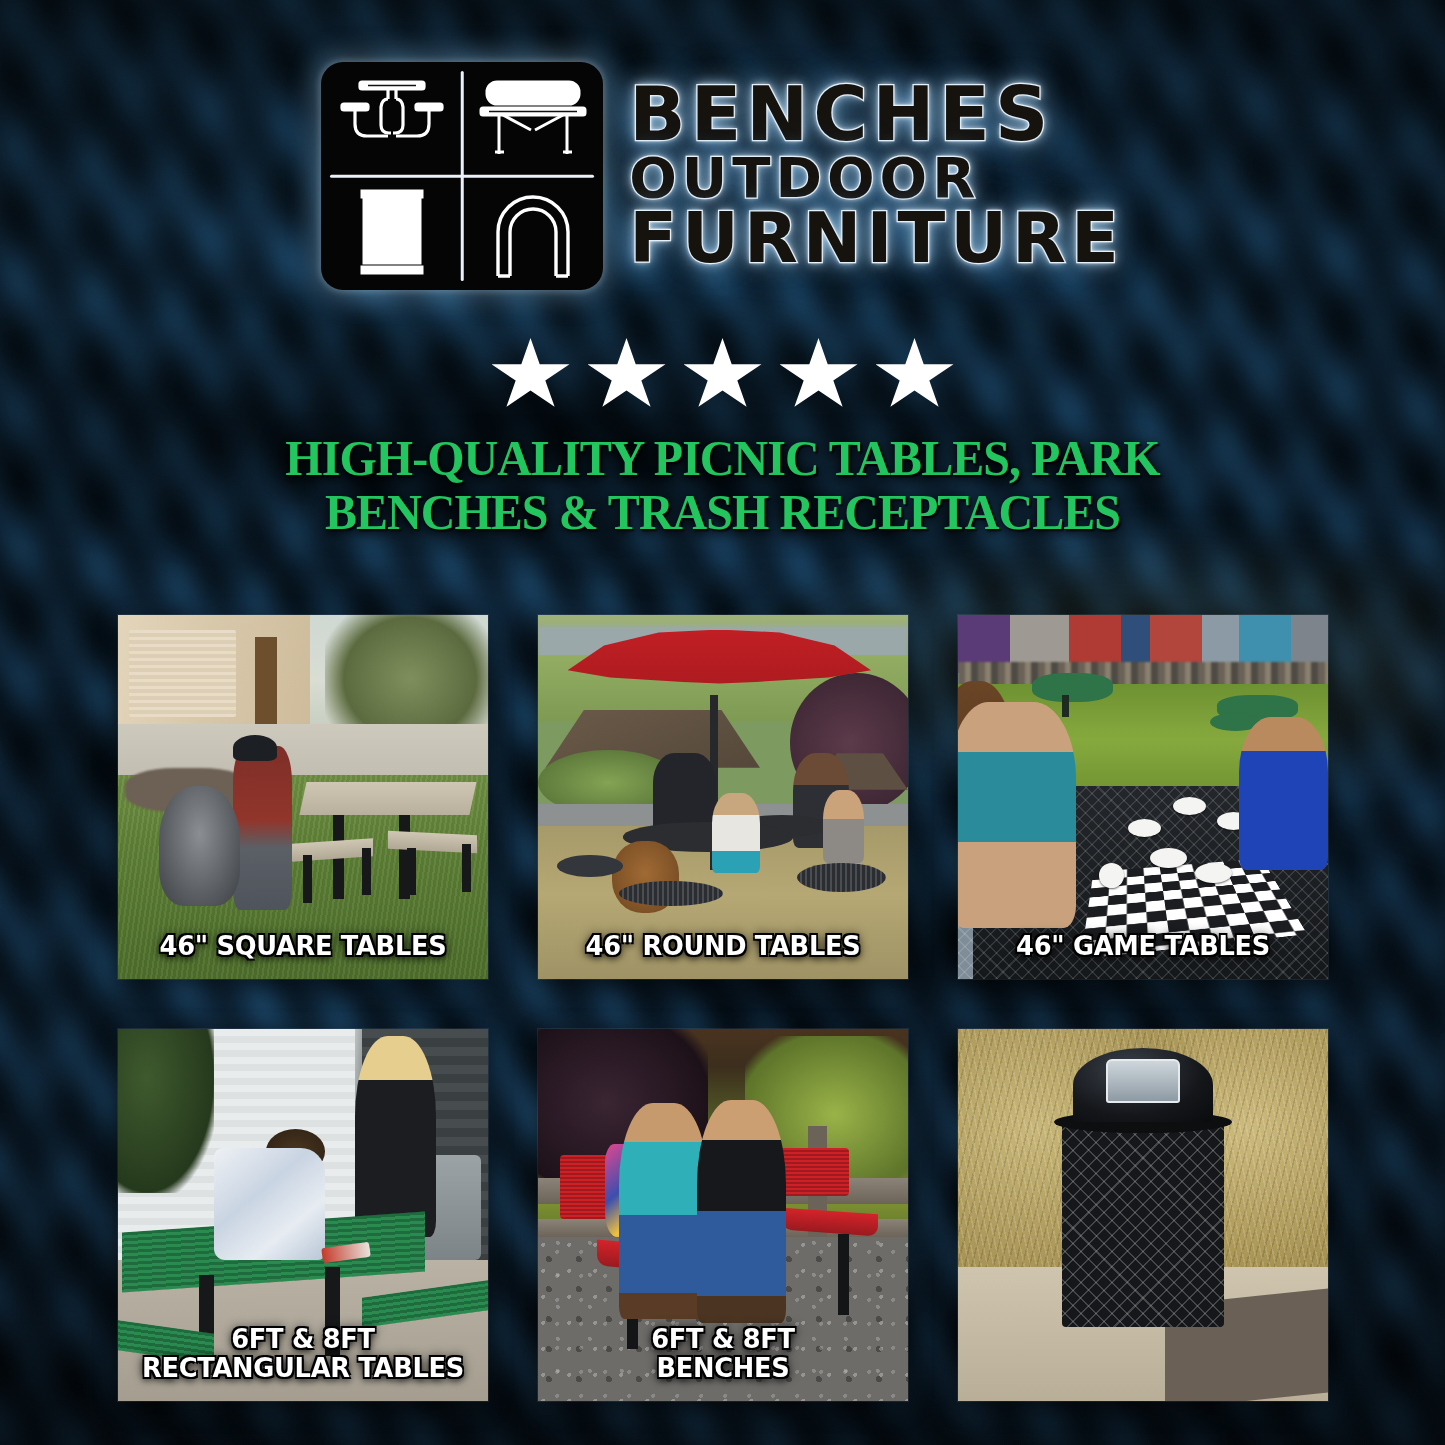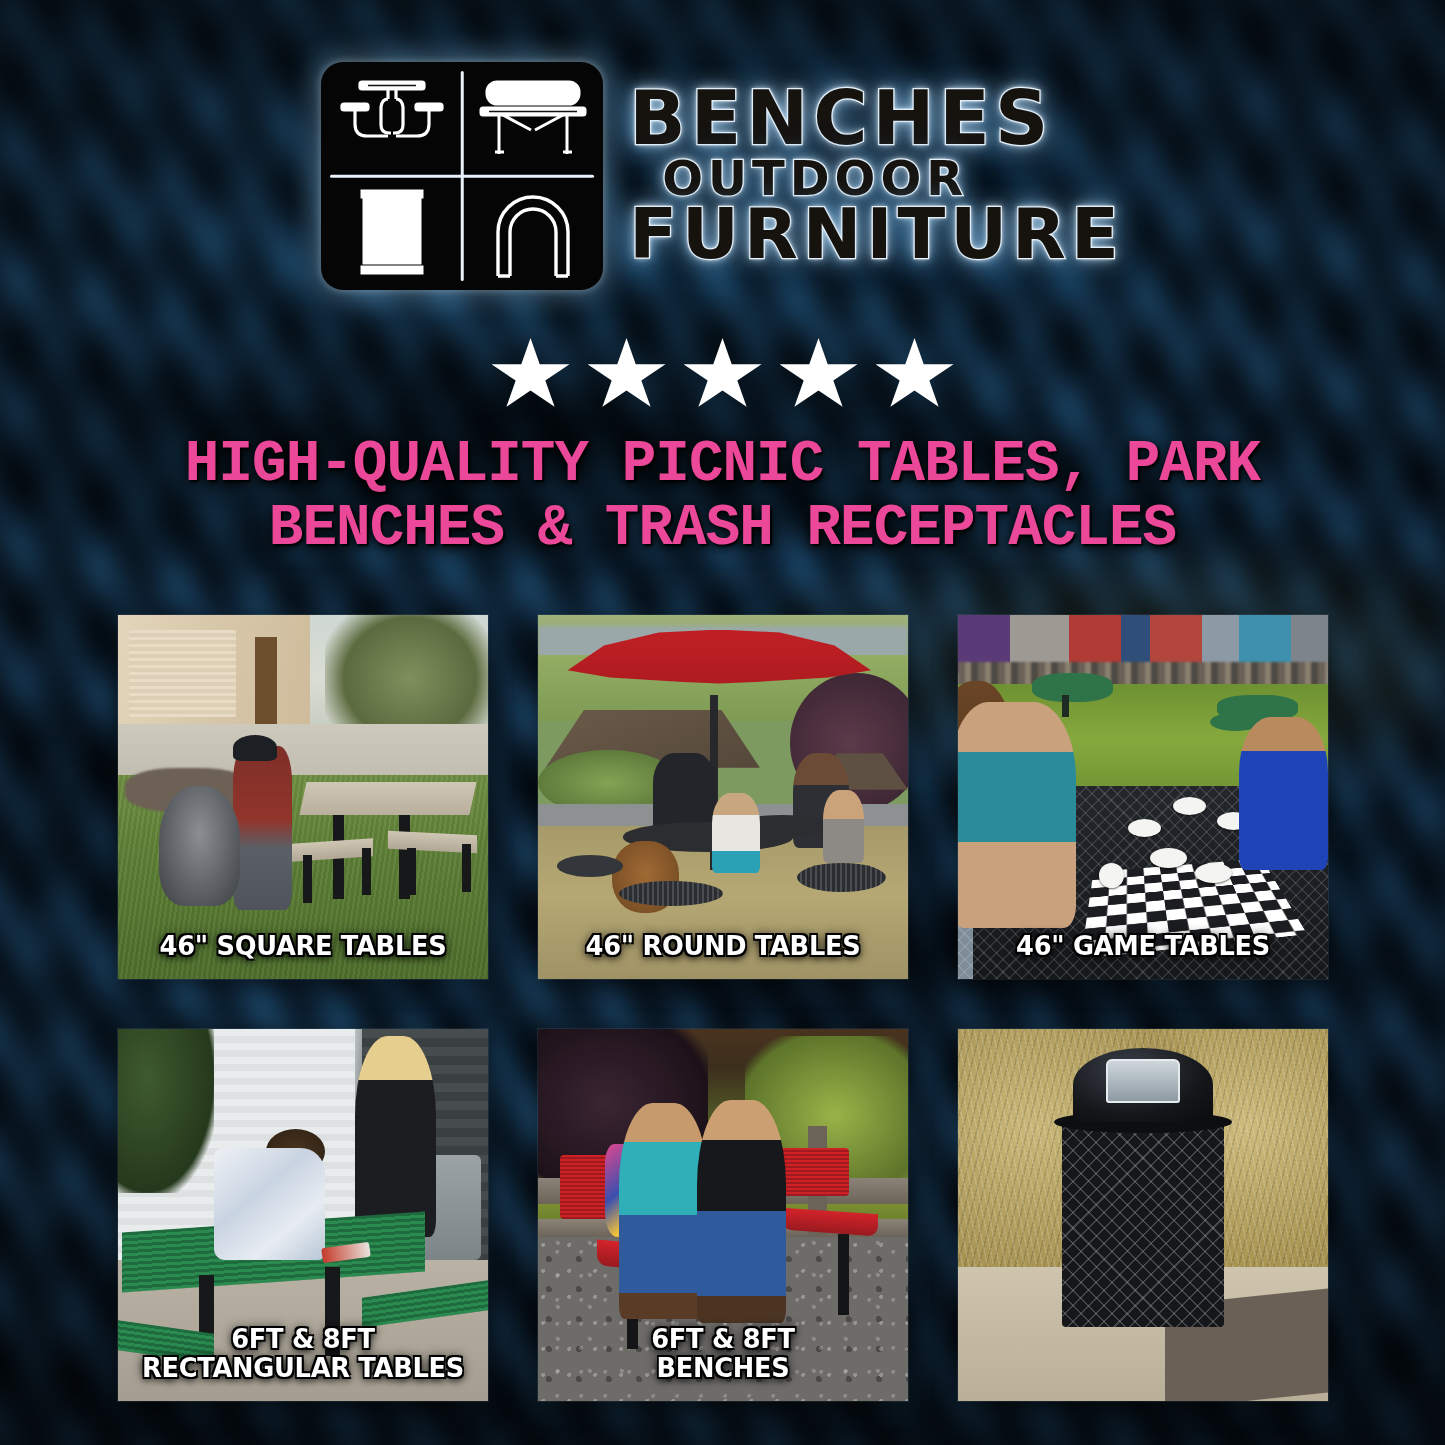--- a/index.html
+++ b/index.html
@@ -110,43 +110,43 @@
     letter-spacing:5px;
     color:#16130f;
     -webkit-text-stroke:2.5px #ffffff;
     paint-order:stroke fill;
     text-shadow:
       0 0 4px rgba(255,255,255,.95),
       0 0 12px rgba(190,225,250,.85),
       0 0 24px rgba(150,200,240,.6),
       0 0 42px rgba(110,170,220,.45);
   }
-  .logo-words .l2 { font-size:48px;margin-left:33px; }
+  .logo-words .l2 { font-size:56px; }
   .logo-words .l3 { font-size:70px; }
 
   
   .stars {
     position:absolute; left:0; top:338px; width:100%;
     display:flex; align-items:center; justify-content:center; gap:18px;
   }
   .star {
     width:78px; height:74px;
     background:#ffffff;
     clip-path:polygon(50% 0%, 61.8% 35.5%, 100% 35.5%, 69% 57.5%, 80.9% 93%, 50% 71%, 19.1% 93%, 31% 57.5%, 0% 35.5%, 38.2% 35.5%);
     filter:drop-shadow(0 2px 6px rgba(0,0,0,.55));
   }
 
   
   .headline {
     position:absolute; left:0; top:432px; width:100%;
     text-align:center;
-    color:#ec4899;
-    font-family:Liberation Mono, monospace;
+    color:#22c55e;
+    font-family:Liberation Serif, serif;
     font-weight:700;
-    font-size:60px;
+    font-size:50px;
     line-height:1.07;
     letter-spacing:-1px;
     text-shadow:
       0 3px 10px rgba(0,0,0,.85),
       0 0 26px rgba(0,0,0,.7),
       2px 2px 2px rgba(0,0,0,.9);
     padding:0 70px;
   }
   .headline .hl-line { display:block; transform:scaleX(.96); }
 

